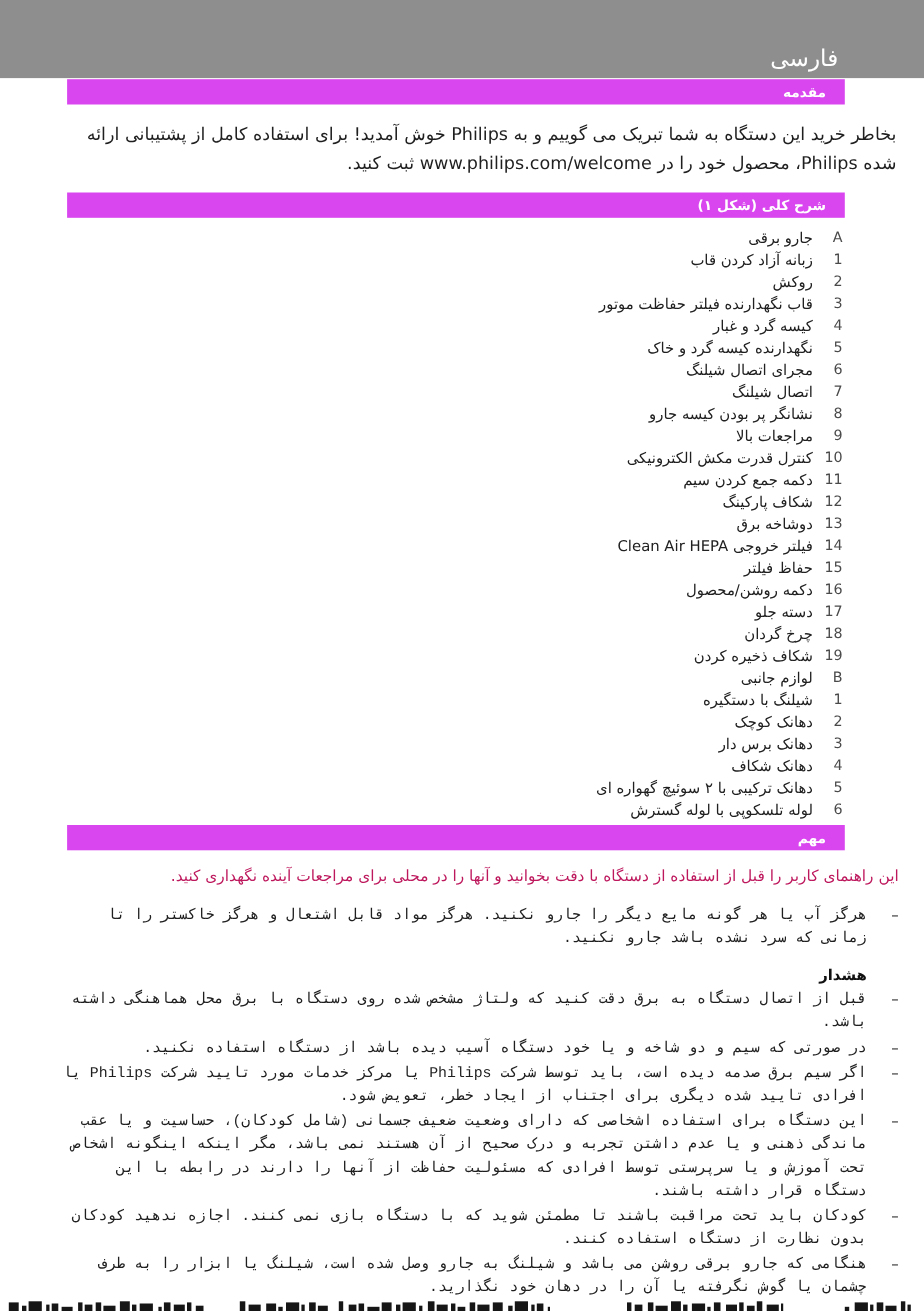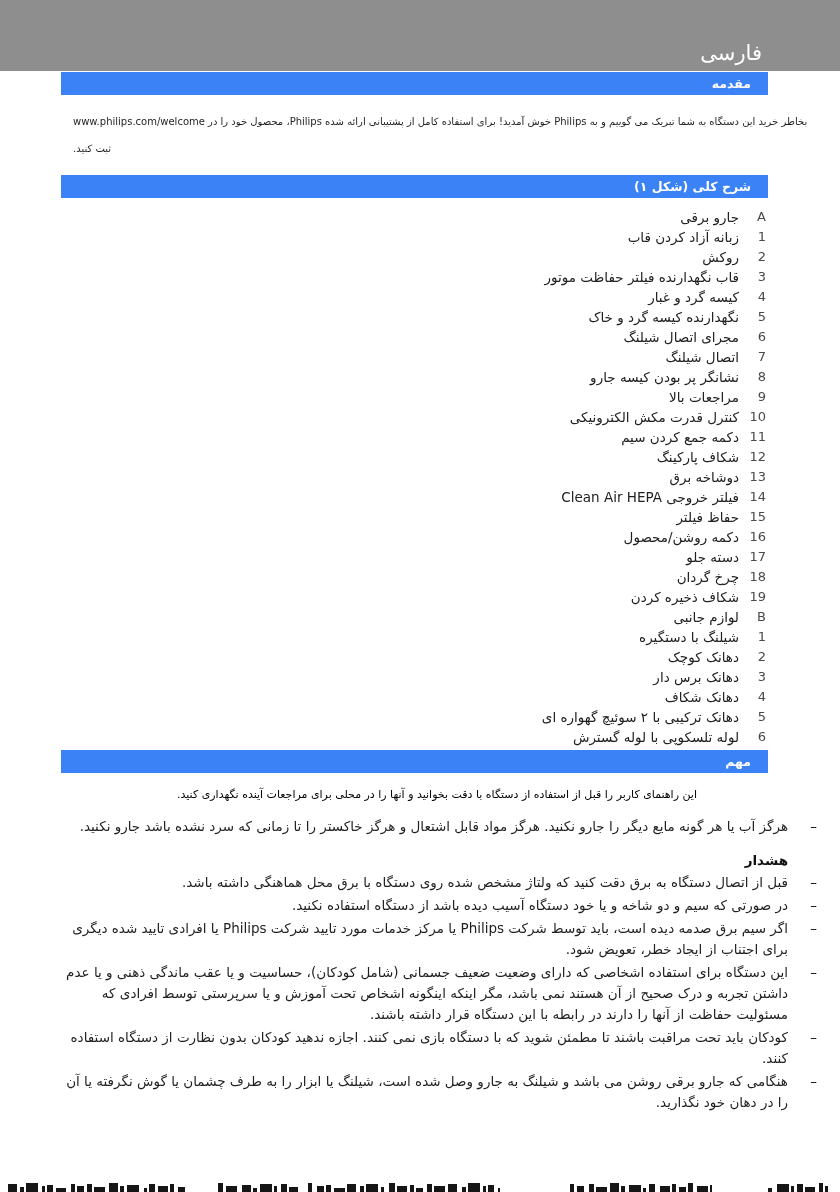--- a/index.html
+++ b/index.html
@@ -14,54 +14,54 @@
   .gray-band{
     height:71px;background:#8e8e8e;
     display:flex;align-items:flex-end;justify-content:flex-end;
     box-sizing:border-box;padding:0 78px 6px 0;
   }
   .lang-label{
     color:#ffffff;font-size:21px;font-family:"DejaVu Serif", serif;
   }
   
   .section-bar{
-    height:23px;background:#3b82f6;margin:0 72px 0 61px;
+    height:23px;background:#d946ef;margin:0 72px 0 61px;
     direction:rtl;display:flex;align-items:center;
     box-sizing:border-box;padding:0 17px 0 0;
   }
   .section-bar .bar-title{
     color:#ffffff;font-size:12.5px;font-weight:bold;line-height:23px;
   }
   .bar-intro{margin-top:1px;}
   .bar-overview{margin-top:13px;}
   .bar-important{margin-top:3px;}
   
   .intro-text{
-    direction:rtl;text-align:left;
+    direction:rtl;text-align:right;
     margin:13px 25px 0 73px;
-    font-size:10px;line-height:27px;color:#1f1f1f;
+    font-size:16px;line-height:27px;color:#1f1f1f;
   }
   
   .ov-list{margin:9px 74px 0 57px;direction:rtl;}
   .ov-row{display:flex;direction:rtl;line-height:20px;}
   .ov-num{
     width:27px;flex:0 0 27px;color:#4a4a4a;font-size:13px;
     text-align:right;direction:ltr;
   }
   .ov-label{flex:1;font-size:13.5px;text-align:right;color:#202020;}
   
   .imp-content{margin:11px 23px 0 57px;direction:rtl;}
-  .imp-lead{font-size:11px;line-height:21px;text-align:center;color:#000000;}
+  .imp-lead{font-size:14px;line-height:21px;text-align:right;color:#be185d;}
   .imp-heading{
     font-weight:bold;font-size:13.5px;line-height:20px;
     margin:13px 29px 2px 0;text-align:right;color:#111111;
   }
   .imp-bullet{display:flex;direction:rtl;margin-top:2px;}
   .imp-dash{width:29px;flex:0 0 29px;font-size:13.5px;line-height:21px;color:#1f1f1f;}
-  .imp-btext{flex:1;font-size:13.5px;line-height:21px;text-align:right;color:#1f1f1f;}
+  .imp-btext{flex:1;font-size:13.5px;line-height:21px;text-align:right;color:#1f1f1f;font-family:Liberation Mono, monospace;}
   
   .footer-strip{
     position:absolute;left:0;right:0;bottom:0;height:10px;
   }
   .strip-mark{position:absolute;bottom:0;background:#161616;}
 </style>
 </head>
 <body>
 
 <div class="gray-band">

